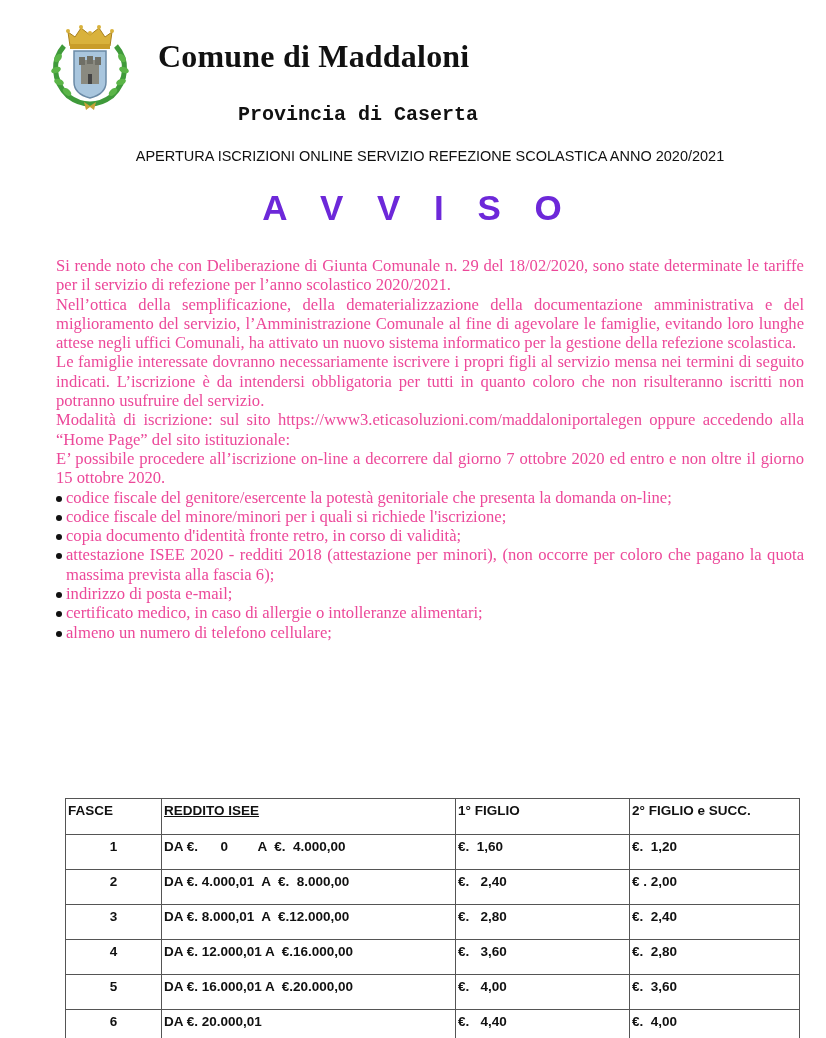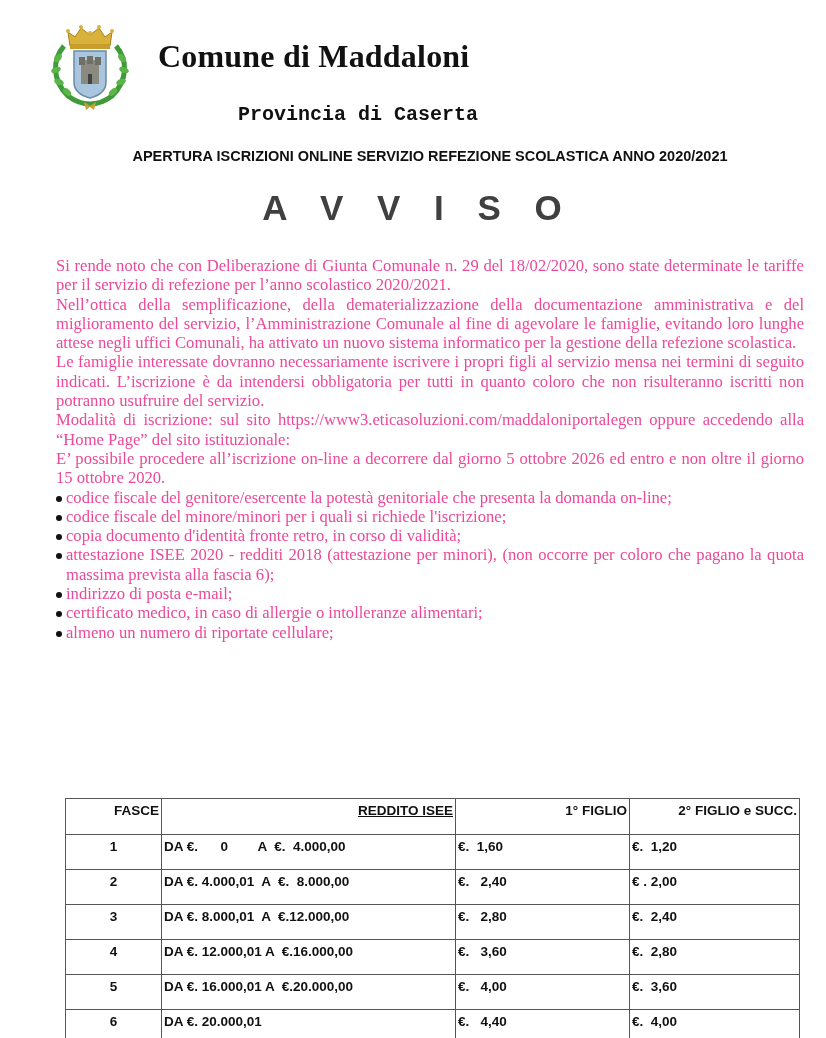--- a/index.html
+++ b/index.html
@@ -1,29 +1,29 @@
 <!DOCTYPE html>
 <html><head>
 <meta charset="utf-8">
 <style>
   html, body { margin: 0; padding: 0; background: #ffffff; }
   body { width: 826px; height: 1038px; position: relative; overflow: hidden; color: #111; }
   .crest { position: absolute; left: 48px; top: 22px; width: 84px; height: 88px; }
   .title { position: absolute; left: 158px; top: 38px; font-family: "Liberation Serif", serif; font-weight: bold; font-size: 32px; letter-spacing: 0.2px; color: #111; margin: 0; text-align: right; }
   .subtitle { position: absolute; left: 238px; top: 103px; font-family: Liberation Mono, monospace; font-weight: bold; font-size: 20px; color: #111; margin: 0; }
-  .heading { position: absolute; left: 55px; width: 750px; top: 148px; text-align: center; font-family: "Liberation Sans", sans-serif; font-weight: bold; font-size: 14.5px; color: #111; margin: 0; white-space: nowrap; }
-  .avviso { position: absolute; left: 0; width: 826px; top: 188px; text-align: center; font-family: "Liberation Sans", sans-serif; font-weight: bold; font-size: 35px; letter-spacing: 12px; color: #404040; margin: 0; padding-left: 10px; box-sizing: border-box; }
+  .heading { position: absolute; left: 55px; width: 750px; top: 148px; text-align: center; font-family: "Liberation Sans", sans-serif; font-weight: normal; font-size: 14.5px; color: #111; margin: 0; white-space: nowrap; }
+  .avviso { position: absolute; left: 0; width: 826px; top: 188px; text-align: center; font-family: "Liberation Sans", sans-serif; font-weight: bold; font-size: 35px; letter-spacing: 12px; color: #6d28d9; margin: 0; padding-left: 10px; box-sizing: border-box; }
   .body { position: absolute; left: 56px; top: 256px; width: 748px; font-family: "Liberation Serif", serif; font-size: 16.6px; line-height: 19.3px; color: #ec4899; }
   .body p { margin: 0; text-align: justify; text-align-last: left; }
   .body ul { list-style: none; margin: 0; padding: 0; }
   .body li { position: relative; padding-left: 10px; text-align: justify; }
   .body li::before { content: ""; position: absolute; left: 0; top: 8px; width: 6px; height: 6px; border-radius: 50%; background: #111; }
   .rates { position: absolute; left: 65px; top: 798px; border-collapse: collapse; font-family: "Liberation Sans", sans-serif; font-weight: bold; font-size: 13.5px; color: #111; }
   .rates th, .rates td { border: 1.5px solid #555; vertical-align: top; padding: 4px 2px 0 2px; }
-  .rates th { height: 31px; text-align: right; font-weight: bold; }
+  .rates th { height: 31px; text-align: left; font-weight: bold; }
   .rates td { height: 30px; }
   .rates td.c { text-align: center; }
   .col1 { width: 91px; } .col2 { width: 289px; text-decoration: underline; } .col3 { width: 169px; } .col4 { width: 165px; }
   .rates tr.last td { border-bottom: none; height: 24px; }
 </style>
 </head>
 <body>
 
 <svg class="crest" viewBox="0 0 84 88">
 
@@ -62,29 +62,29 @@
 <h2 class="subtitle">Provincia di Caserta</h2>
 
 <h3 class="heading">APERTURA ISCRIZIONI ONLINE SERVIZIO REFEZIONE SCOLASTICA ANNO 2020/2021</h3>
 <div class="avviso">A V V I S O</div>
 
 <div class="body">
   <p>Si rende noto che con Deliberazione di Giunta Comunale n. 29 del 18/02/2020, sono state determinate le tariffe per il servizio di refezione per l’anno  scolastico 2020/2021.</p>
   <p>Nell’ottica della semplificazione, della dematerializzazione della documentazione amministrativa e del miglioramento del servizio, l’Amministrazione Comunale al fine di agevolare le famiglie, evitando loro lunghe attese negli uffici Comunali, ha attivato un nuovo sistema informatico per la gestione della refezione scolastica.</p>
   <p>Le famiglie interessate dovranno necessariamente iscrivere i propri figli al servizio mensa nei termini di seguito indicati. L’iscrizione è da intendersi obbligatoria per tutti in quanto coloro che non risulteranno iscritti non potranno usufruire del servizio.</p>
   <p>Modalità di iscrizione: sul sito https://www3.eticasoluzioni.com/maddaloniportalegen oppure accedendo alla “Home Page” del sito istituzionale:</p>
-  <p>E’ possibile procedere all’iscrizione on-line a decorrere dal giorno 5 ottobre 2026 ed entro e non oltre il giorno 15 ottobre 2020.</p>
+  <p>E’ possibile procedere all’iscrizione on-line a decorrere dal giorno 7 ottobre 2020 ed entro e non oltre il giorno 15 ottobre 2020.</p>
   <ul>
     <li>codice fiscale del genitore/esercente la potestà genitoriale che presenta la domanda on-line;</li>
     <li>codice fiscale del minore/minori per i quali si richiede l'iscrizione;</li>
     <li>copia documento d'identità fronte retro, in corso di validità;</li>
     <li>attestazione ISEE 2020 - redditi 2018 (attestazione per minori), (non occorre per coloro che pagano la quota massima prevista alla fascia 6);</li>
     <li>indirizzo di posta e-mail;</li>
     <li>certificato medico, in caso di allergie o intolleranze alimentari;</li>
-    <li>almeno un numero di riportate cellulare;</li>
+    <li>almeno un numero di telefono cellulare;</li>
   </ul>
 </div>
 
 <table class="rates">
   <thead>
     <tr>
       <th class="col1">FASCE</th>
       <th class="col2">REDDITO ISEE</th>
       <th class="col3">1° FIGLIO</th>
       <th class="col4">2° FIGLIO e SUCC.</th>

